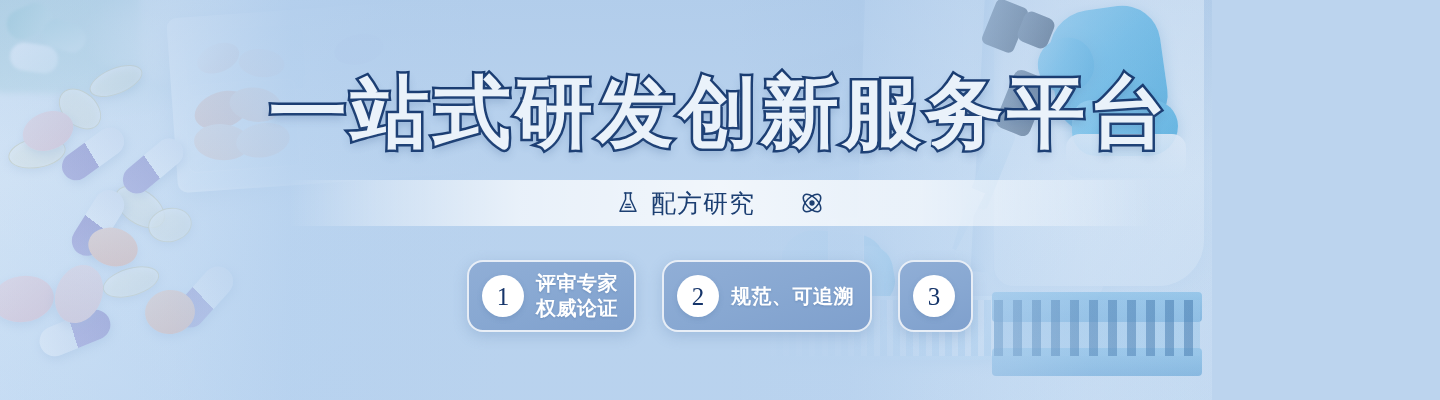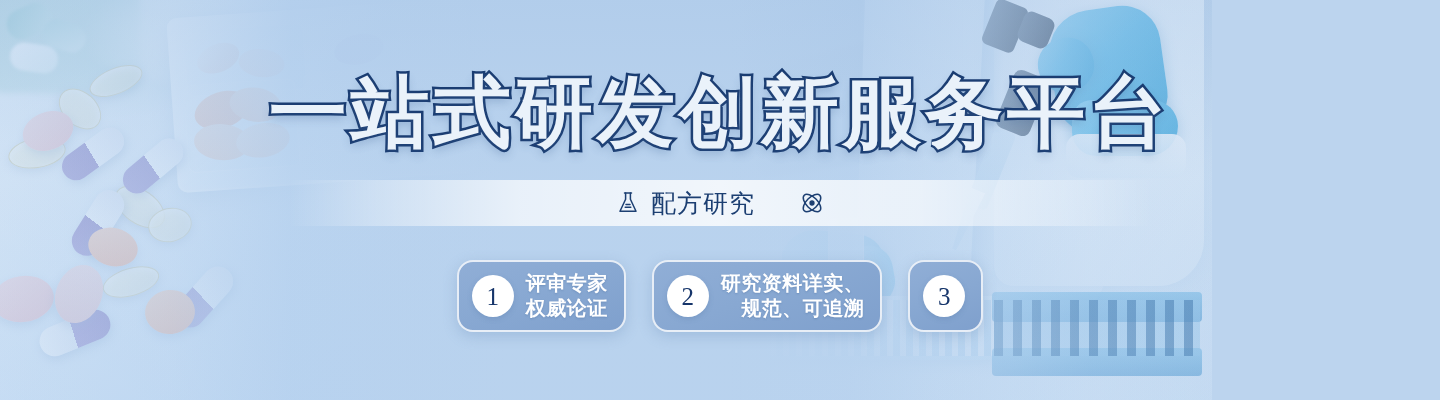--- a/index.html
+++ b/index.html
@@ -382,21 +382,20 @@
         <div class="numcircle">1</div>
         <div class="numtext">
           <div>评审专家</div>
           <div>权威论证</div>
         </div>
       </div>
 
       <div class="numbox">
         <div class="numcircle">2</div>
         <div class="numtext">
-          <div>研究资料详实、</div>
           <div>规范、可追溯</div>
         </div>
       </div>
 
       <div class="numbox">
         <div class="numcircle">3</div>
       </div>
     </div>
 
   </div>

